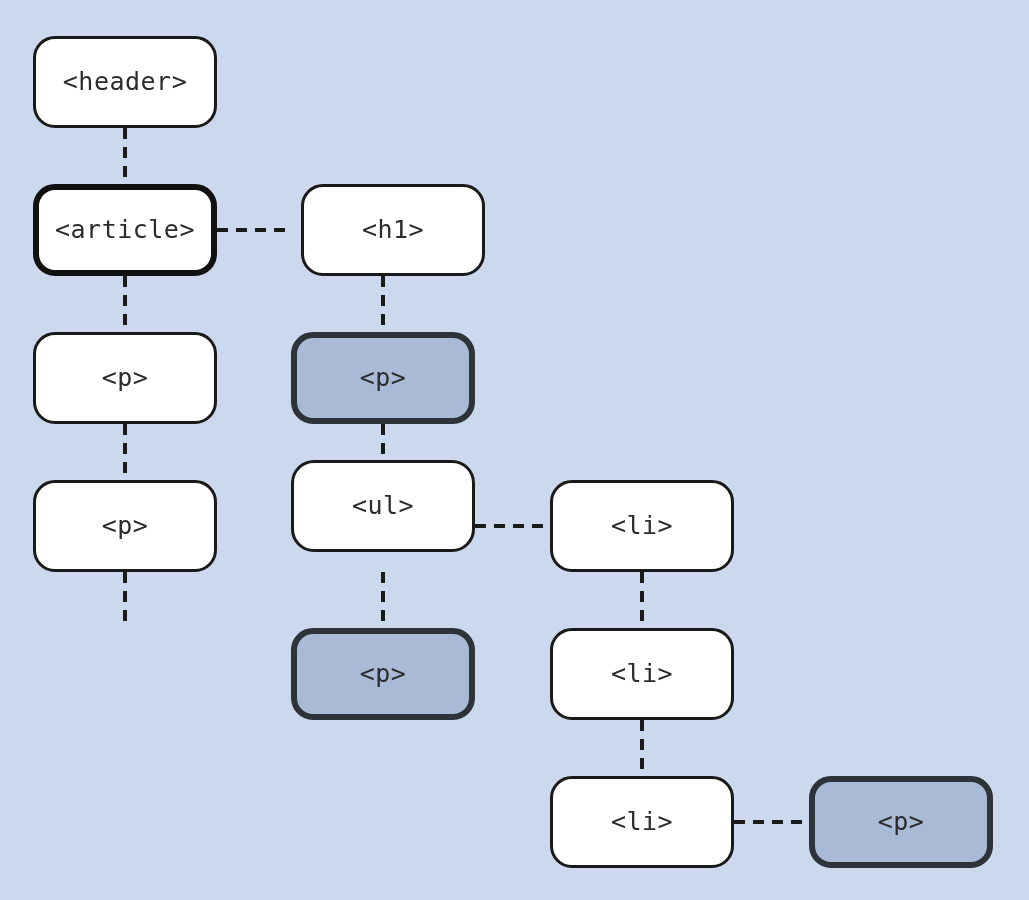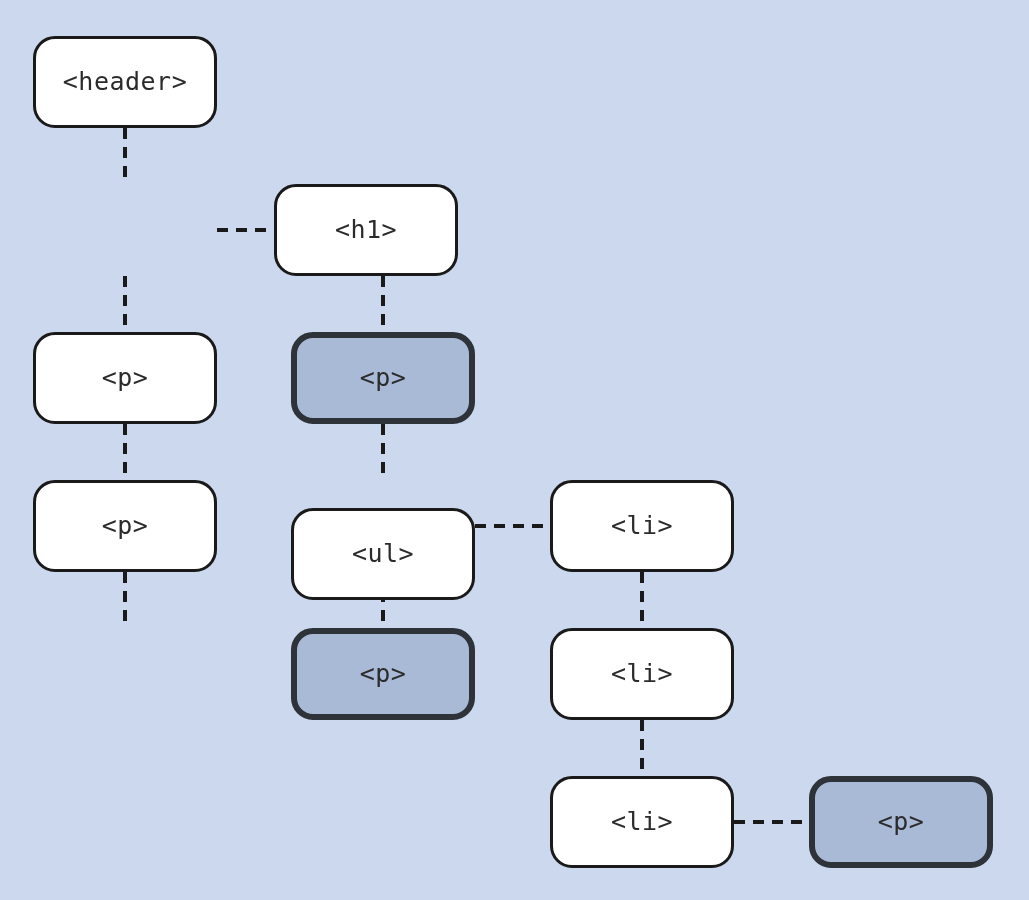--- a/index.html
+++ b/index.html
@@ -80,33 +80,36 @@
       <line x1="475" y1="526" x2="550" y2="526" stroke="#1a1a1a" stroke-width="4" stroke-dasharray="11 8" stroke-linecap="butt"></line>
       <line x1="642" y1="572" x2="642" y2="628" stroke="#1a1a1a" stroke-width="4" stroke-dasharray="11 8" stroke-linecap="butt"></line>
       <line x1="642" y1="720" x2="642" y2="776" stroke="#1a1a1a" stroke-width="4" stroke-dasharray="11 8" stroke-linecap="butt"></line>
       <line x1="734" y1="822" x2="809" y2="822" stroke="#1a1a1a" stroke-width="4" stroke-dasharray="11 8" stroke-linecap="butt"></line>
     </svg>
 
   <div id="node-layer">
       <div class="node" style="left: 33px; top: 36px;">
         <span class="node-label">&lt;header&gt;</span>
       </div>
+      <div class="node emphasis" style="left: 33px; top: 184px;">
+        <span class="node-label">&lt;article&gt;</span>
+      </div>
       <div class="node" style="left: 33px; top: 332px;">
         <span class="node-label">&lt;p&gt;</span>
       </div>
       <div class="node" style="left: 33px; top: 480px;">
         <span class="node-label">&lt;p&gt;</span>
       </div>
-      <div class="node" style="left: 274px; top: 184px;">
+      <div class="node" style="left: 301px; top: 184px;">
         <span class="node-label">&lt;h1&gt;</span>
       </div>
       <div class="node shaded" style="left: 291px; top: 332px;">
         <span class="node-label">&lt;p&gt;</span>
       </div>
-      <div class="node" style="left: 291px; top: 508px;">
+      <div class="node" style="left: 291px; top: 460px; border-radius: 23px;">
         <span class="node-label">&lt;ul&gt;</span>
       </div>
       <div class="node shaded" style="left: 291px; top: 628px;">
         <span class="node-label">&lt;p&gt;</span>
       </div>
       <div class="node" style="left: 550px; top: 480px;">
         <span class="node-label">&lt;li&gt;</span>
       </div>
       <div class="node" style="left: 550px; top: 628px;">
         <span class="node-label">&lt;li&gt;</span>

